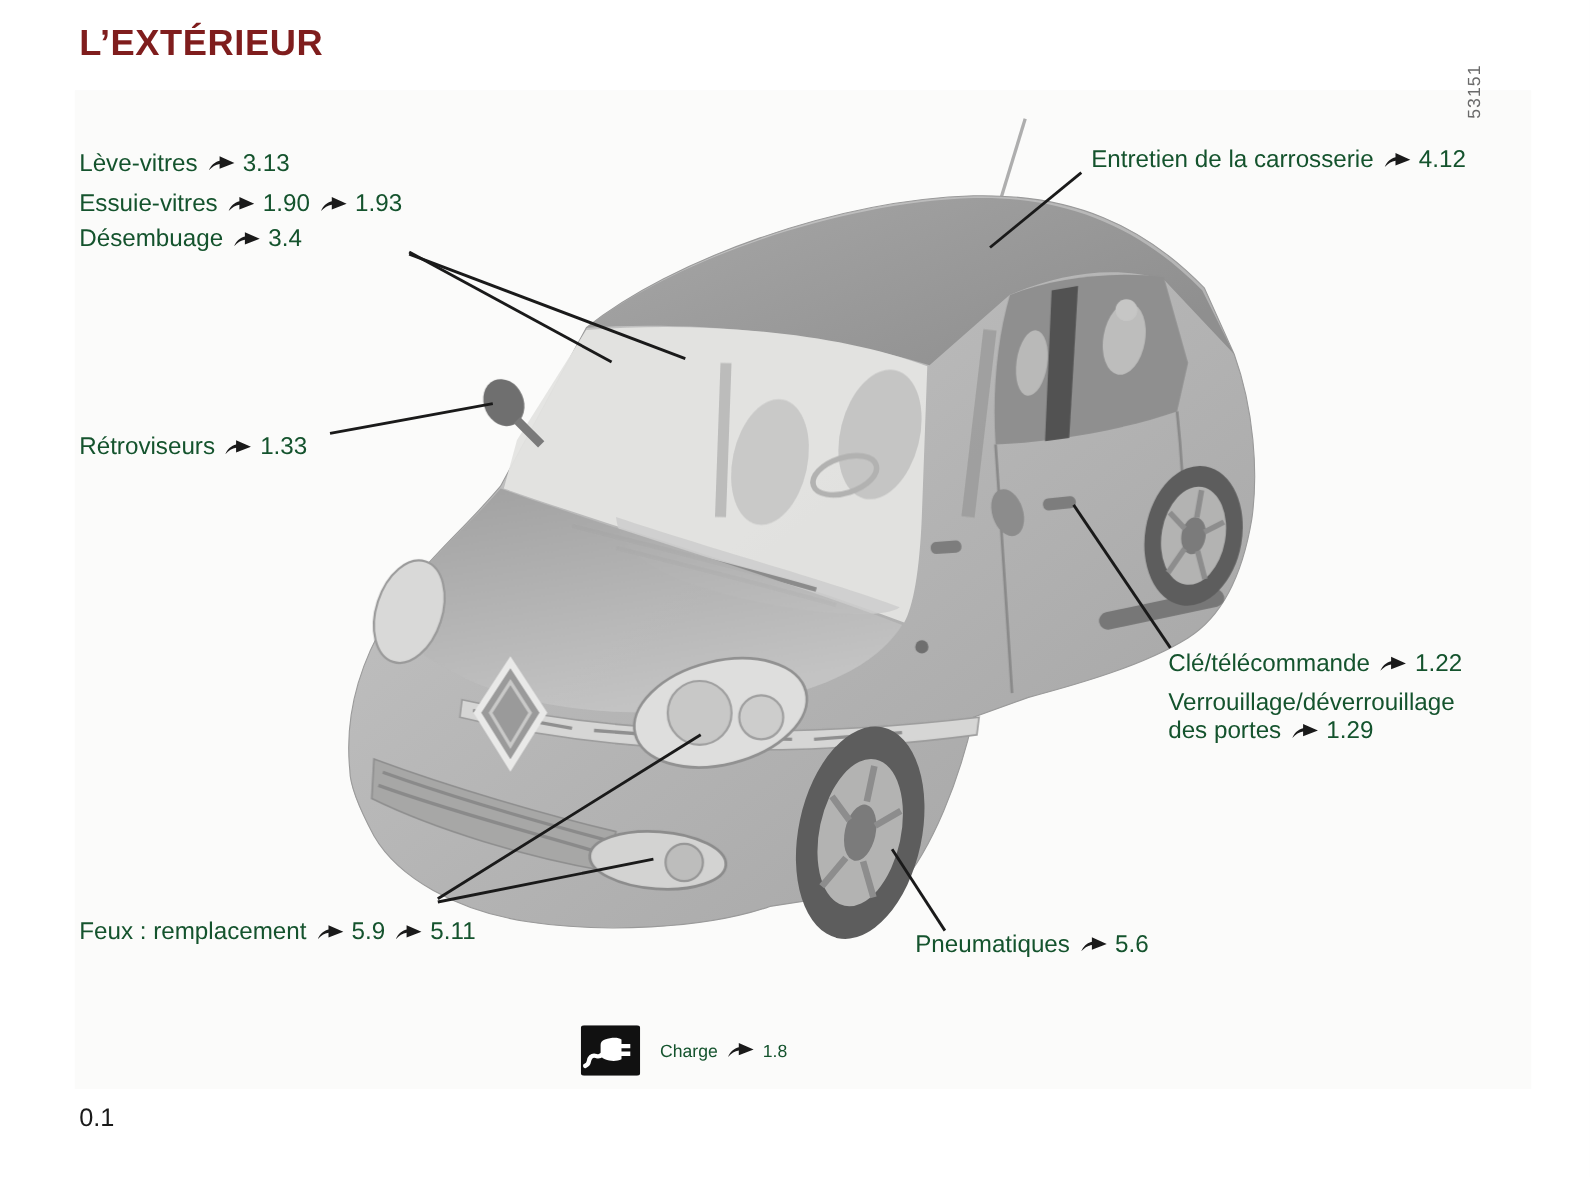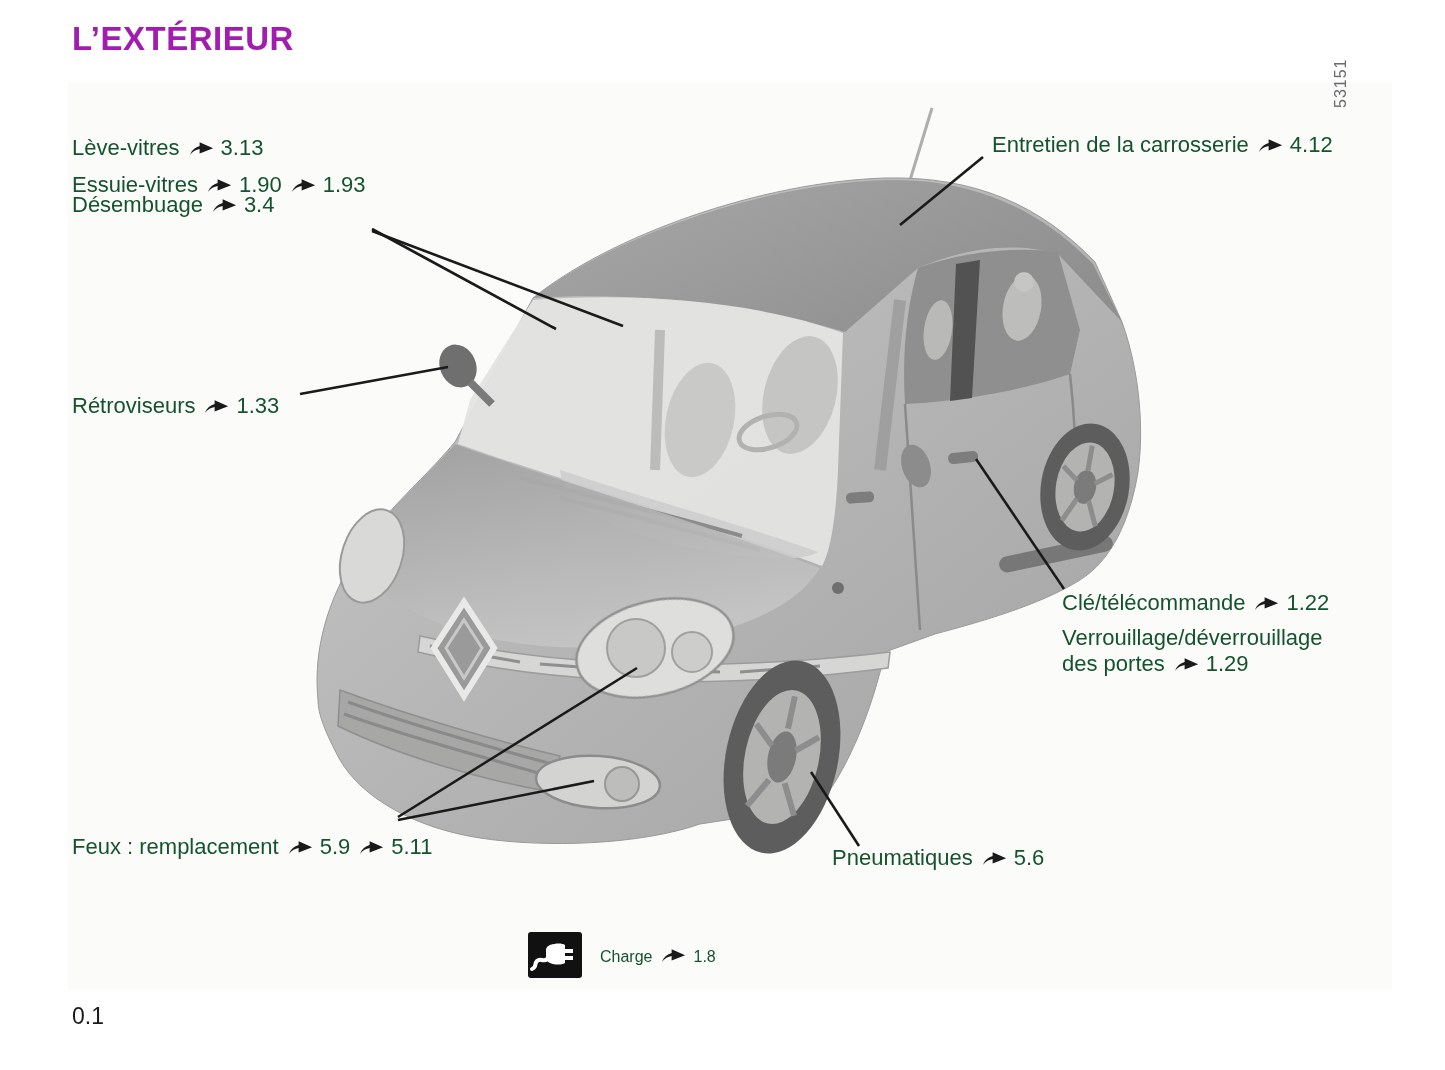--- a/index.html
+++ b/index.html
@@ -7,21 +7,21 @@
     position:relative;width:1445px;height:1070px;background:#ffffff;
     font-family:"Liberation Sans","DejaVu Sans",sans-serif;color:#1a1a1a;
     overflow:hidden;
   }
   .panel{
     position:absolute;left:68px;top:82px;width:1324px;height:908px;
     background:#fbfbfa;
   }
   .title{
     position:absolute;left:72px;top:20px;font-size:33px;font-weight:bold;
-    letter-spacing:.5px;color:#a21caf;
+    letter-spacing:.5px;color:#7f1d1d;
   }
   .pagenum{position:absolute;left:72px;top:1003px;font-size:23px;color:#1a1a1a;}
   .imgref{
     position:absolute;left:1332px;top:108px;font-size:16px;color:#6a6a6a;
     transform:rotate(-90deg);transform-origin:left top;letter-spacing:1px;
     white-space:nowrap;
   }
   .callout{
     position:absolute;font-size:22px;color:#14532d;white-space:nowrap;
     line-height:26px;
@@ -199,21 +199,21 @@
   </svg>
 
   <div class="callout" style="left:72px;top:135px"><span class="ct">Lève-vitres</span><svg class="arrow" viewBox="0 0 26 16" xmlns="http://www.w3.org/2000/svg">
     <path fill="#1a1a1a" d="M0.6,14.8 C2.8,9.6 6.4,6.6 11,5.4 L11,1.2 L25.4,7.6 L11,13.2 L11,8.6 C7.2,9.2 3.8,11.2 0.6,14.8 Z"></path>
   </svg><span class="ref">3.13</span></div>
   <div class="callout" style="left:72px;top:172px"><span class="ct">Essuie-vitres</span><svg class="arrow" viewBox="0 0 26 16" xmlns="http://www.w3.org/2000/svg">
     <path fill="#1a1a1a" d="M0.6,14.8 C2.8,9.6 6.4,6.6 11,5.4 L11,1.2 L25.4,7.6 L11,13.2 L11,8.6 C7.2,9.2 3.8,11.2 0.6,14.8 Z"></path>
   </svg><span class="ref">1.90</span><svg class="arrow" viewBox="0 0 26 16" xmlns="http://www.w3.org/2000/svg">
     <path fill="#1a1a1a" d="M0.6,14.8 C2.8,9.6 6.4,6.6 11,5.4 L11,1.2 L25.4,7.6 L11,13.2 L11,8.6 C7.2,9.2 3.8,11.2 0.6,14.8 Z"></path>
   </svg><span class="ref">1.93</span></div>
-  <div class="callout" style="left:72px;top:192px"><span class="ct">Désembuage</span><svg class="arrow" viewBox="0 0 26 16" xmlns="http://www.w3.org/2000/svg">
+  <div class="callout" style="left:72px;top:204px"><span class="ct">Désembuage</span><svg class="arrow" viewBox="0 0 26 16" xmlns="http://www.w3.org/2000/svg">
     <path fill="#1a1a1a" d="M0.6,14.8 C2.8,9.6 6.4,6.6 11,5.4 L11,1.2 L25.4,7.6 L11,13.2 L11,8.6 C7.2,9.2 3.8,11.2 0.6,14.8 Z"></path>
   </svg><span class="ref">3.4</span></div>
   <div class="callout" style="left:72px;top:393px"><span class="ct">Rétroviseurs</span><svg class="arrow" viewBox="0 0 26 16" xmlns="http://www.w3.org/2000/svg">
     <path fill="#1a1a1a" d="M0.6,14.8 C2.8,9.6 6.4,6.6 11,5.4 L11,1.2 L25.4,7.6 L11,13.2 L11,8.6 C7.2,9.2 3.8,11.2 0.6,14.8 Z"></path>
   </svg><span class="ref">1.33</span></div>
   <div class="callout" style="left:992px;top:132px"><span class="ct">Entretien de la carrosserie</span><svg class="arrow" viewBox="0 0 26 16" xmlns="http://www.w3.org/2000/svg">
     <path fill="#1a1a1a" d="M0.6,14.8 C2.8,9.6 6.4,6.6 11,5.4 L11,1.2 L25.4,7.6 L11,13.2 L11,8.6 C7.2,9.2 3.8,11.2 0.6,14.8 Z"></path>
   </svg><span class="ref">4.12</span></div>
   <div class="callout" style="left:1062px;top:590px"><span class="ct">Clé/télécommande</span><svg class="arrow" viewBox="0 0 26 16" xmlns="http://www.w3.org/2000/svg">
     <path fill="#1a1a1a" d="M0.6,14.8 C2.8,9.6 6.4,6.6 11,5.4 L11,1.2 L25.4,7.6 L11,13.2 L11,8.6 C7.2,9.2 3.8,11.2 0.6,14.8 Z"></path>

